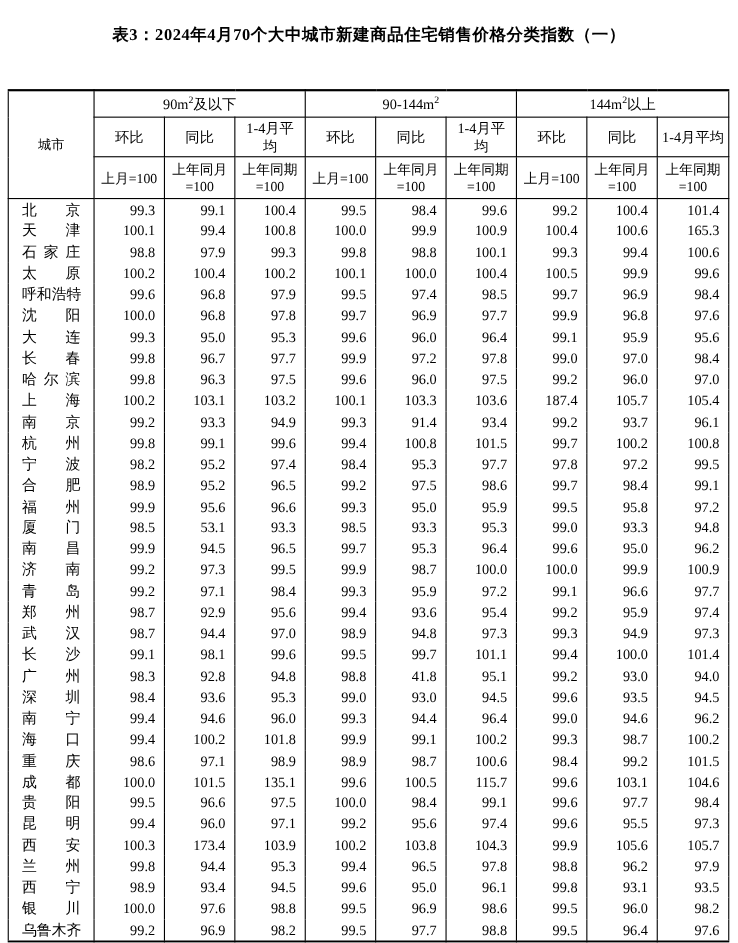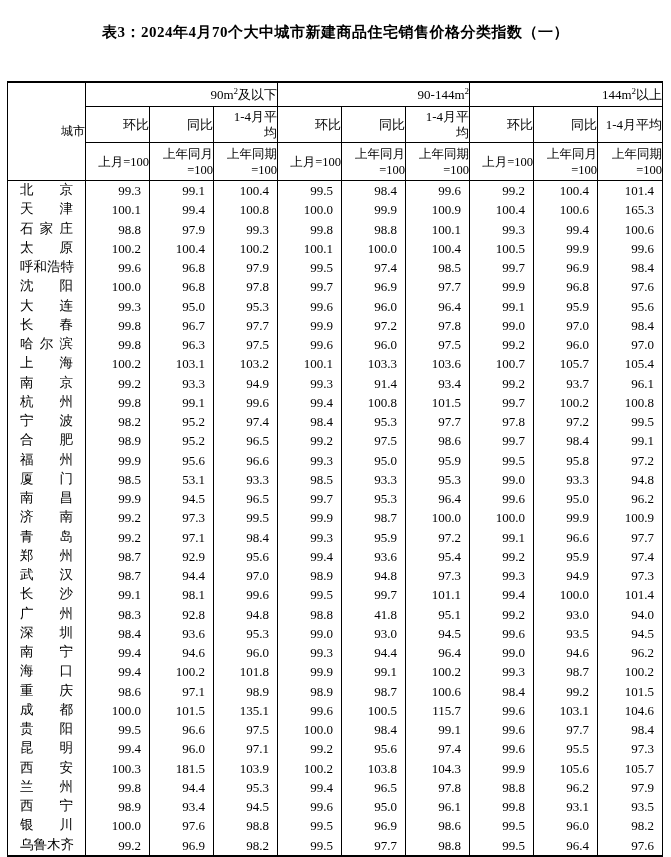--- a/index.html
+++ b/index.html
@@ -36,21 +36,21 @@
     border-top: 2.5px solid #000;
     border-bottom: 2.5px solid #000;
   }
   col.c-city  { width: 78px; }
   col.c-num   { width: 64px; }
   col.c-last  { width: 65px; }
 
   thead th {
     font-weight: normal;
     border: 1px solid #000;
-    text-align: right;
+    text-align: center;
     vertical-align: middle;
     padding: 0;
   }
   thead th.grp {
     height: 23px;
     font-size: 13px;
     line-height: 14px;
   }
   thead th.grp sup {
     font-size: 9px;
@@ -82,21 +82,20 @@
     font-weight: normal;
     font-size: 13.5px;
     padding: 0 12px;
   }
   .city-inner {
     display: block;
     text-align: justify;
     text-align-last: justify;
     line-height: 19px;
     white-space: nowrap;
-    font-family: Liberation Mono, monospace;
   }
   tbody td.num {
     text-align: right;
     padding-right: 8px;
     font-size: 13px;
     line-height: 19px;
   }
 </style>
 </head>
 <body>
@@ -331,21 +330,21 @@
         <tr>
           <th class="city-cell">
             <span class="city-inner">上海</span>
           </th>
           <td class="num">100.2</td>
           <td class="num">103.1</td>
           <td class="num">103.2</td>
           <td class="num">100.1</td>
           <td class="num">103.3</td>
           <td class="num">103.6</td>
-          <td class="num">100.7</td>
+          <td class="num">187.4</td>
           <td class="num">105.7</td>
           <td class="num">105.4</td>
         </tr>
         <tr>
           <th class="city-cell">
             <span class="city-inner">南京</span>
           </th>
           <td class="num">99.2</td>
           <td class="num">93.3</td>
           <td class="num">94.9</td>
@@ -620,21 +619,21 @@
           <td class="num">97.4</td>
           <td class="num">99.6</td>
           <td class="num">95.5</td>
           <td class="num">97.3</td>
         </tr>
         <tr>
           <th class="city-cell">
             <span class="city-inner">西安</span>
           </th>
           <td class="num">100.3</td>
-          <td class="num">181.5</td>
+          <td class="num">173.4</td>
           <td class="num">103.9</td>
           <td class="num">100.2</td>
           <td class="num">103.8</td>
           <td class="num">104.3</td>
           <td class="num">99.9</td>
           <td class="num">105.6</td>
           <td class="num">105.7</td>
         </tr>
         <tr>
           <th class="city-cell">

